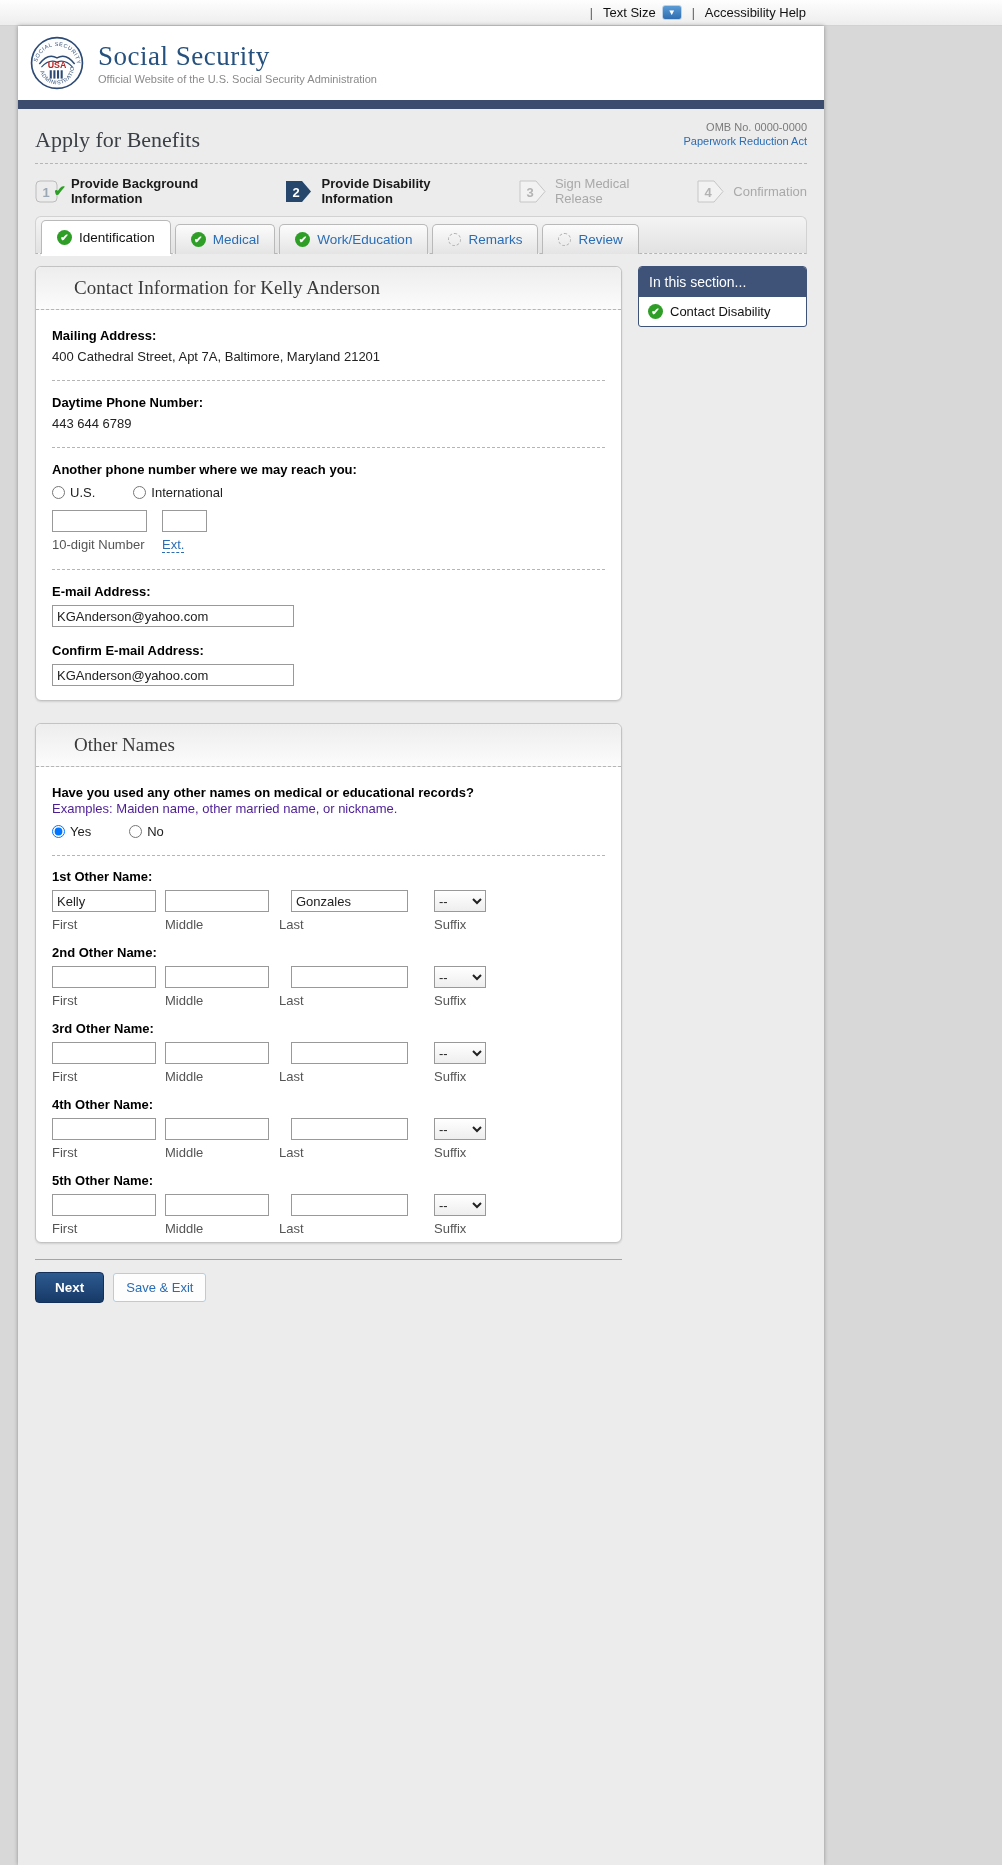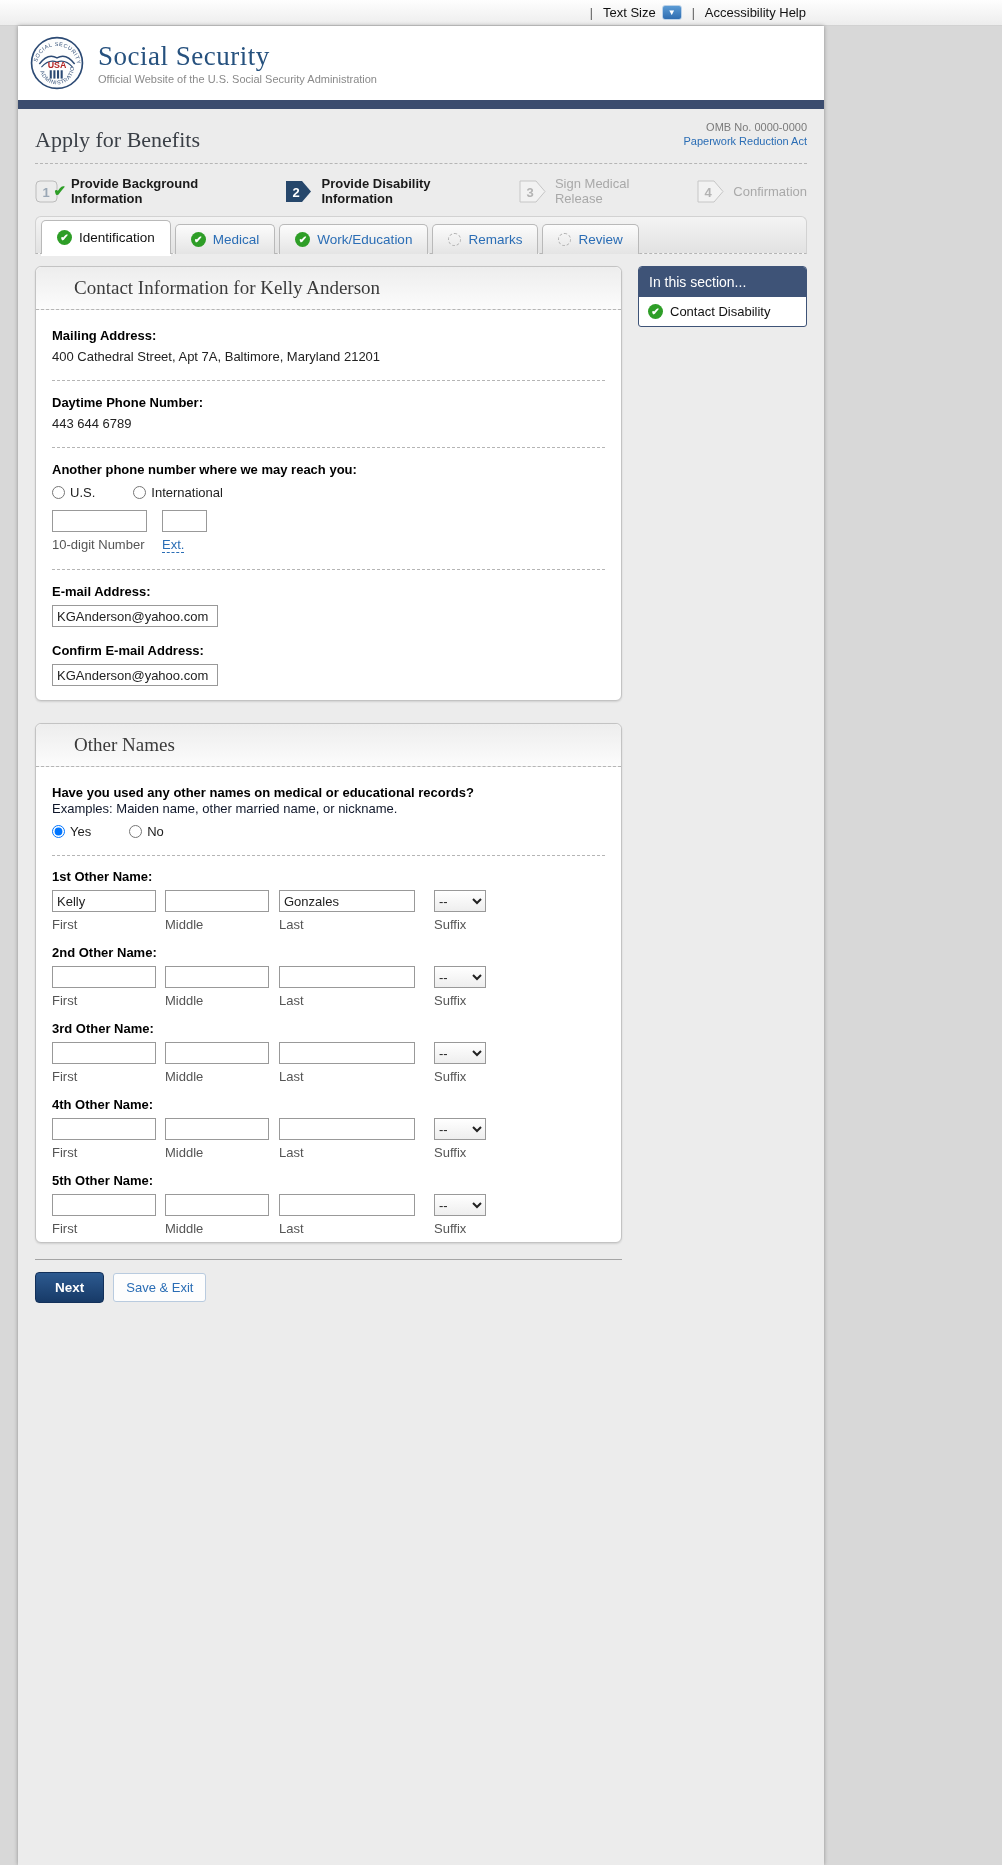--- a/index.html
+++ b/index.html
@@ -69,49 +69,49 @@
   .panel { background:#fff; border:1px solid #c3c3c3; border-radius:6px; box-shadow:0 1px 2px rgba(0,0,0,.12); }
   .panel-hd { background:linear-gradient(#ededed,#fcfcfc); border-bottom:1px dashed #b5b5b5;
               border-radius:6px 6px 0 0; padding:10px 14px; }
   .panel-title { font-family:"Liberation Serif", serif; font-size:19px; color:#3b3b3b;margin-left:24px; }
   .panel-bd { padding:4px 16px 6px 16px; }
 
   .group { padding:14px 0 16px 0; border-bottom:1px dashed #b5b5b5; }
   .group.last { border-bottom:none; padding-bottom:8px; }
   .lbl { font-weight:bold; font-size:13px; color:#000; }
   .val { font-size:13px; color:#222; margin-top:6px; }
-  .note { font-size:13px; color:#0f172a; margin-top:1px; }
+  .note { font-size:13px; color:#4c1d95; margin-top:1px; }
 
   .radiorow { display:flex; align-items:center; margin-top:8px; font-size:13px; color:#222; }
   .radiorow label { margin:0 38px 0 5px; }
   input[type=radio] { width:13px; height:13px; }
 
   input[type=text] { border:1px solid #999; background:#fff; font-size:13px; font-family:"Liberation Sans",sans-serif;
                      padding:2px 4px; height:22px; color:#222; }
   select { border:1px solid #999; background:linear-gradient(#fff,#eee); font-size:13px; height:22px; color:#222; }
 
   .phone-inputs { display:flex; gap:15px; margin-top:10px; }
   .in-10digit { width:95px; }
   .in-ext { width:45px; }
   .sublbl { font-size:13px; color:#555; margin-top:5px; }
   .ext-lbl { color:#2a6db5; border-bottom:1px dashed #2a6db5; display:inline-block; cursor:pointer; }
-  .email-in { width:166px; margin-top:6px; display:block; }
+  .email-in { width:242px; margin-top:6px; display:block; }
   .confirm-lbl { margin-top:16px; }
 
   
   .namerow { padding-top:13px; }
   .namerow .lbl { margin-bottom:6px; }
   .fields { display:flex; }
   .fld { display:flex; flex-direction:column; }
   .fld.f-first  { width:113px; }
   .fld.f-middle { width:114px; }
   .fld.f-last   { width:155px; }
   .fld.f-suffix { width:60px; }
   .fld input.first, .fld input.middle { width:104px; }
-  .fld input.last { width:136px; }
+  .fld input.last { width:117px;margin-left:12px; }
   .fld select { width:52px; }
 
   
   .sidebox { border:1px solid #3e5377; border-radius:4px 4px 3px 3px; background:#fff; }
   .sidebox-hd { background:#3e5377; color:#fff; font-family:Liberation Sans, sans-serif;
                 font-size:14px; padding:7px 10px; border-radius:3px 3px 0 0; }
   .sideitem { display:flex; align-items:center; gap:7px; padding:7px 9px; font-size:13px; color:#111; cursor:pointer; }
 
   
   .endline { width:587px; border-top:1px solid #a5a5a5; margin-top:16px; }

